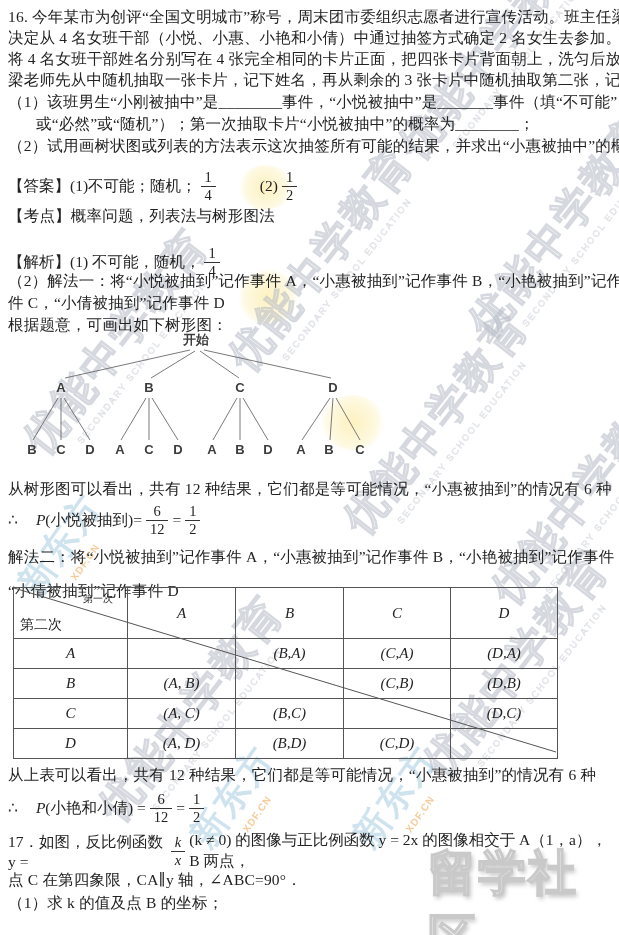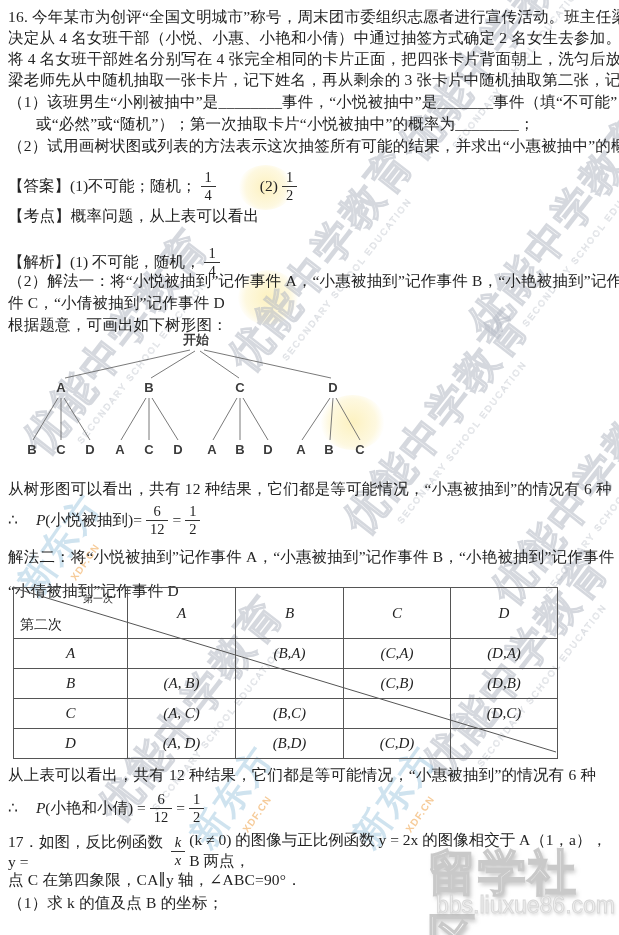--- a/index.html
+++ b/index.html
@@ -97,21 +97,21 @@
           <span class="den">4</span>
         </span>
       <span class="gap40"></span>
       <span>(2)</span>
       <span class="frac">
           <span class="num">1</span>
           <span class="den">2</span>
         </span>
     </div>
 
-    <div class="tline" style="top:205px;"><span>【考点】</span><span>概率问题，从上表可以看出</span></div>
+    <div class="tline" style="top:205px;"><span>【考点】</span><span>概率问题，列表法与树形图法</span></div>
 
     <div class="row" style="top:228px;height:36px;margin-top:16px;">
       <span>【解析】</span>
         <span>(1) 不可能，随机，</span>
       <span class="frac">
           <span class="num">1</span>
           <span class="den">4</span>
         </span>
     </div>
 
@@ -256,16 +256,15 @@
           <span class="den">x</span>
         </span>
       <span>(k ≠ 0) 的图像与正比例函数 y = 2x 的图像相交于 A（1，a），B 两点，</span>
     </div>
     <div class="tline" style="top:869px;">点 C 在第四象限，CA∥y 轴，∠ABC=90°．</div>
     <div class="tline" style="top:892px;">（1）求 k 的值及点 B 的坐标；</div>
   </div>
 
   <div class="layer-footer">
     <div class="footer-title">留学社区</div>
-    <div class="footer-url">bbs.liuxue86.com</div>
   </div>
 
 </div>
 
 </body></html>

